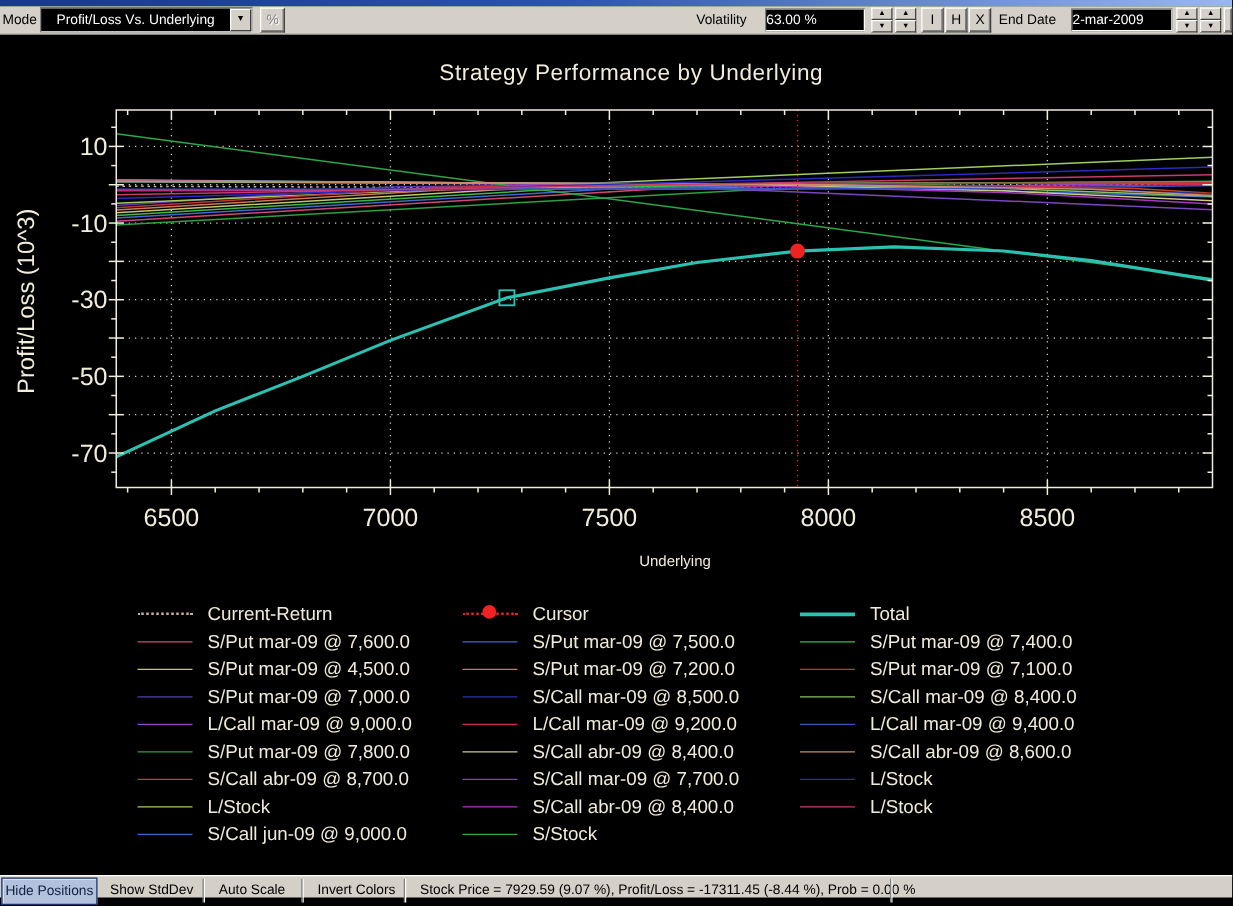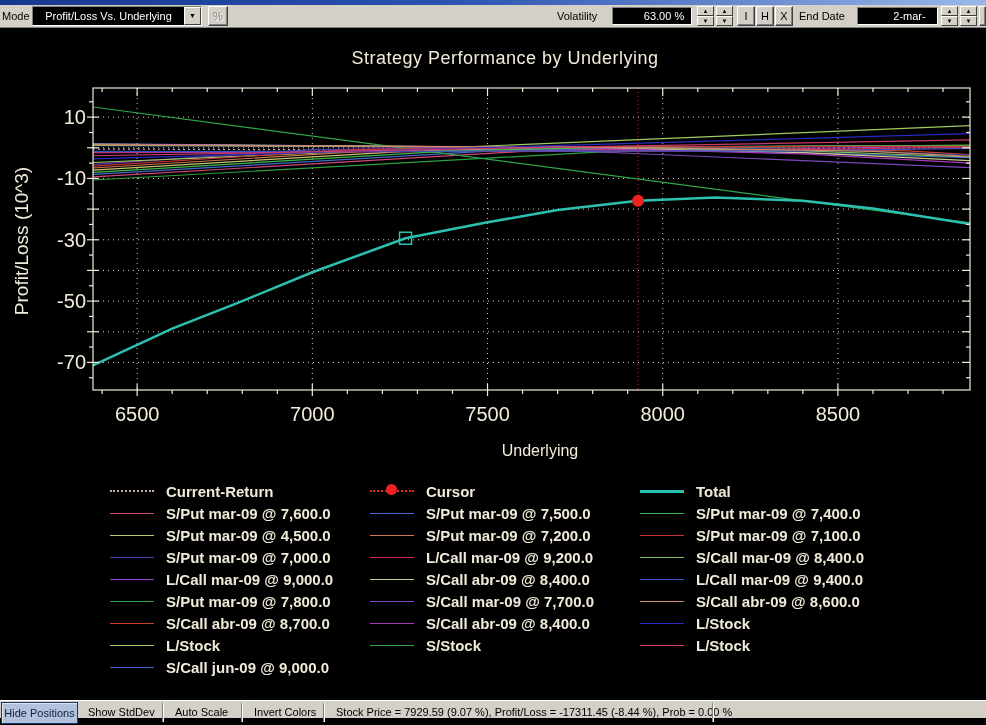--- a/index.html
+++ b/index.html
@@ -20,37 +20,37 @@
   .combo-btn{width:17px;height:18px;background:#d4d0c8;
     border:1px solid;border-color:#fff #404040 #404040 #fff;
     font-size:7px;line-height:16px;text-align:center;color:#000;}
   .sq-btn{position:absolute;top:1px;height:20px;background:#d4d0c8;
     border:1px solid;border-color:#fff #404040 #404040 #fff;
     box-shadow:inset -1px -1px 0 #808080;
     font-size:11px;text-align:center;line-height:18px;color:#000;}
   .sq-btn.dis{color:#808080;text-shadow:1px 1px 0 #fff;}
   .dark-field{position:absolute;top:2px;height:18px;background:#000;color:#fff;
     border:1px solid;border-color:#808080 #fff #fff #808080;
-    font-size:11px;line-height:16px;text-align:center;padding-left:24px;}
+    font-size:11px;line-height:16px;text-align:left;}
   .stepper{position:absolute;top:1px;width:17px;height:20px;display:flex;flex-direction:column;}
   .stepper span{flex:1;background:#d4d0c8;border:1px solid;
     border-color:#fff #404040 #404040 #fff;font-size:6px;line-height:8px;
     text-align:center;color:#000;overflow:hidden;}
   
   .chart-bg{position:absolute;left:0;top:28px;width:986px;height:672px;background:#000;}
   svg{position:absolute;left:0;top:0;}
   .chart-title{position:absolute;left:200px;top:48px;width:610px;text-align:center;
     font-size:18px;color:#f2ecda;letter-spacing:.5px;}
   .xlabel{position:absolute;left:340px;top:442px;width:400px;text-align:center;
-    font-size:16px;color:#f2ecda;}
+    font-size:12px;color:#f2ecda;}
   .ylabel{position:absolute;left:-73px;top:230px;width:190px;text-align:center;
     font-size:19px;color:#f2ecda;transform:rotate(-90deg);}
   
   .legend{position:absolute;left:110px;top:480px;width:876px;font-size:15px;color:#f0ead8;}
-  .lg-col{position:absolute;top:0;font-weight:bold;}
+  .lg-col{position:absolute;top:0;}
   .lg-col.c1{left:0;}.lg-col.c2{left:260px;}.lg-col.c3{left:530px;}
   .lg-item{height:22px;display:flex;align-items:center;white-space:nowrap;}
   .lg-swatch{width:44px;margin-right:12px;position:relative;flex:0 0 44px;}
   .lg-line{border-top:1px solid;display:block;}
   .lg-line.thick{border-top-width:3px;}
   .lg-line.dotted{border-top-style:dotted;border-top-width:2px;}
   .lg-dot{position:absolute;left:16px;top:-6px;width:11px;height:11px;border-radius:50%;}
   
   .statusbar{position:absolute;left:0;top:700px;width:986px;height:18px;
     background:#d4d0c8;border-top:1px solid #fff;font-size:11px;color:#000;}
@@ -329,20 +329,26 @@
           <span>S/Put mar-09 @ 7,500.0</span>
         </div>
         <div class="lg-item">
           <span class="lg-swatch">
             <span class="lg-line" style="border-top-color: rgb(204, 122, 86);"></span>
           </span>
           <span>S/Put mar-09 @ 7,200.0</span>
         </div>
         <div class="lg-item">
           <span class="lg-swatch">
+            <span class="lg-line" style="border-top-color: rgb(40, 54, 168);"></span>
+          </span>
+          <span>S/Call mar-09 @ 8,500.0</span>
+        </div>
+        <div class="lg-item">
+          <span class="lg-swatch">
             <span class="lg-line" style="border-top-color: rgb(204, 42, 90);"></span>
           </span>
           <span>L/Call mar-09 @ 9,200.0</span>
         </div>
         <div class="lg-item">
           <span class="lg-swatch">
             <span class="lg-line" style="border-top-color: rgb(204, 204, 138);"></span>
           </span>
           <span>S/Call abr-09 @ 8,400.0</span>
         </div>

